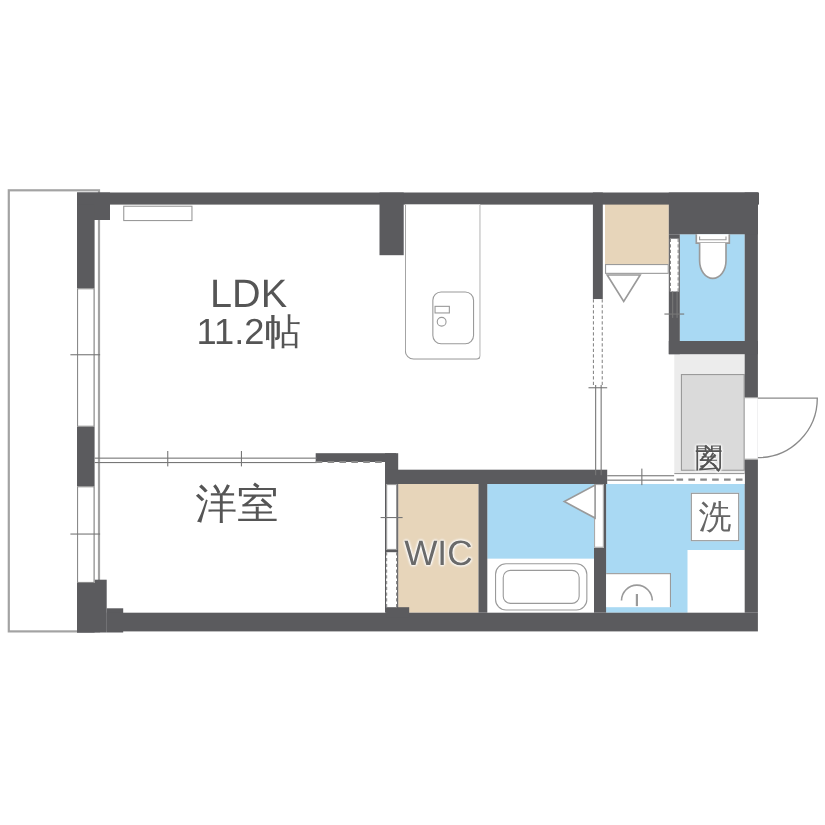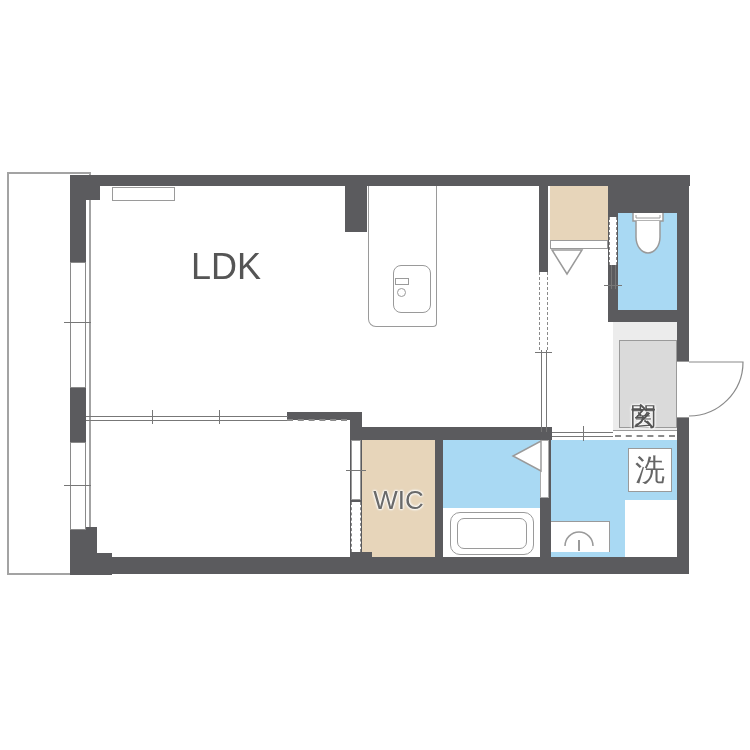--- a/index.html
+++ b/index.html
@@ -119,19 +119,21 @@
     <span style="font-size:30px;color:#666;">洗</span>
   </div>
 
   <div class="abs white" style="left:677px;top:361px;width:12px;height:57px;border-top:1px solid var(--edge);border-bottom:1px solid var(--edge);"></div>
   <svg class="abs" style="left:689px;top:355px;" width="60" height="68">
     <path d="M0,7 H54 A54,54 0 0 1 0,61" fill="#fff" stroke="#8a8a8a" stroke-width="1.2"></path>
   </svg>
 
   <div class="abs lbl" style="left:100px;top:249px;width:252px;">
     <div style="font-size:36px;line-height:1.0;">LDK</div>
+    <div style="font-size:33px;line-height:1.05;">11.2帖</div>
   </div>
   <div class="abs lbl" style="left:88px;top:440px;width:255px;">
+    <div style="font-size:38px;line-height:1.05;">洋室</div>
   </div>
-  <div class="abs lbl" style="left:362px;top:485px;width:73px;font-size:26px;color:#6a6a6a;">WIC</div>
+  <div class="abs lbl" style="left:362px;top:485px;width:73px;font-size:32px;color:#6a6a6a;">WIC</div>
   <div class="abs lbl" style="left:633px;top:344px;width:28px;height:82px;writing-mode:vertical-rl;font-size:25px;letter-spacing:3px;">玄関</div>
 
 </div>
 
 </body></html>

